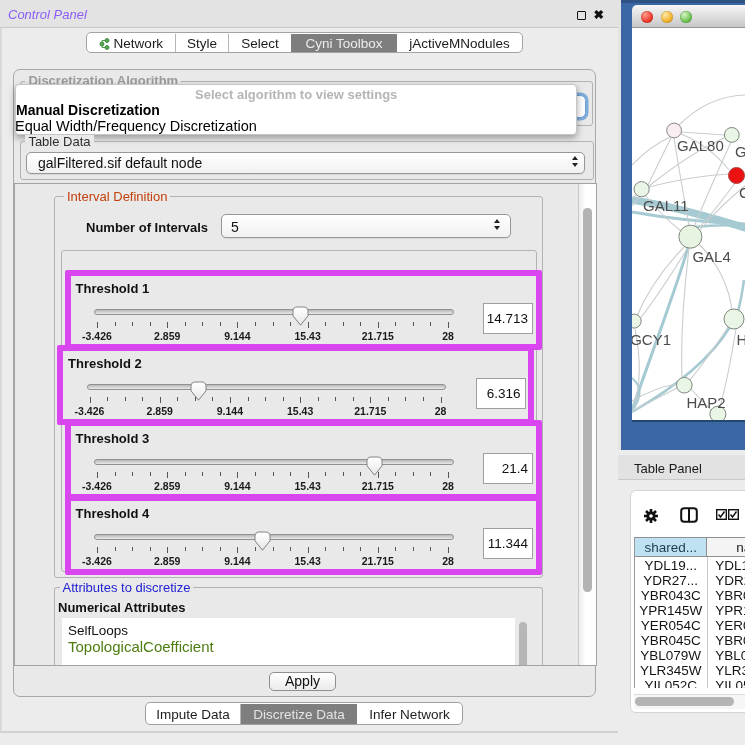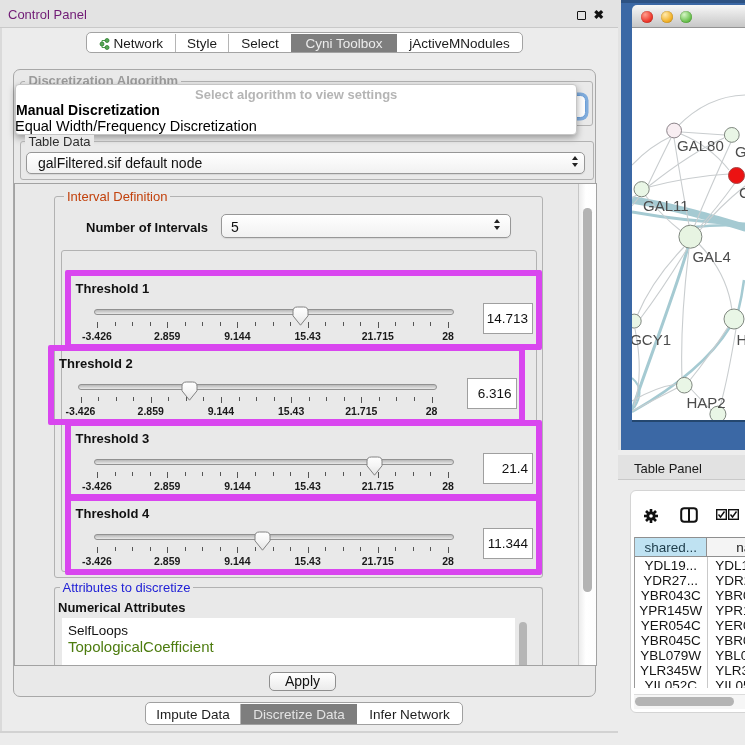--- a/index.html
+++ b/index.html
@@ -20,21 +20,21 @@
 .tick{position:absolute;width:1px;background:#555;}
 .slab{position:absolute;font-weight:bold;font-size:10.5px;color:#1a1a1a;transform:translateX(-50%);white-space:nowrap;}
 .vbox{position:absolute;width:50px;height:31px;box-sizing:border-box;border:1px solid #9f9f9f;background:#fff;
   font-size:13.5px;color:#111;text-align:right;line-height:29px;padding-right:4px;}
 .seg{height:100%;display:inline-block;box-sizing:border-box;text-align:center;font-size:13.5px;color:#1c1c1c;}
 </style></head>
 <body>
 
 <div class="a" style="left:0;top:0;width:618px;height:732px;background:#ececec;border-left:2px solid #dadada;box-sizing:border-box;"></div>
 <div class="a" style="left:0;top:0;width:618px;height:27px;background:#e3e3e3;border-bottom:1px solid #c9c9c9;"></div>
-<div class="a" style="left:8px;top:7px;font-size:13px;color:#701a75;">Control Panel</div>
+<div class="a" style="left:8px;top:7px;font-size:13px;color:#8b5cf6;font-style:italic;">Control Panel</div>
 <div class="a" style="left:577px;top:11px;width:7px;height:7px;border:1.5px solid #141414;border-radius:1px;"></div>
 <div class="a" style="left:593.5px;top:7px;font-size:12.5px;font-weight:bold;color:#111;">✖</div>
 <div class="a" style="left:0;top:731px;width:618px;height:2px;background:#d2d2d2;"></div>
 
 <div class="a" id="toptabs" style="left:86px;top:32px;width:437px;height:21px;background:#fff;border:1px solid #a3a3a3;border-radius:5px;box-sizing:border-box;overflow:hidden;white-space:nowrap;line-height:19px;">
 <span class="seg" style="width:89px;border-right:1px solid #b5b5b5;"><svg width="11" height="12" style="vertical-align:-2px" viewBox="0 0 11 12">
         <line x1="3" y1="2.5" x2="8" y2="2.5" stroke="#4a9e4a" stroke-width="1"></line>
         <line x1="3" y1="2.5" x2="3" y2="9.5" stroke="#4a9e4a" stroke-width="1"></line>
         <line x1="3" y1="9.5" x2="8" y2="9.5" stroke="#4a9e4a" stroke-width="1"></line>
         <circle cx="8" cy="2.5" r="2" fill="#55a855" stroke="#2e7d2e" stroke-width="0.8"></circle>
@@ -109,21 +109,21 @@
           <linearGradient id="thg" x1="0" y1="0" x2="0" y2="1">
             <stop offset="0" stop-color="#ffffff"></stop>
             <stop offset="0.5" stop-color="#f4f4f4"></stop>
             <stop offset="1" stop-color="#e3e3e3"></stop>
           </linearGradient>
         </defs>
         <path d="M1 5.2 Q1 1 5.4 1 L11.6 1 Q16 1 16 5.2 L16 9.8 L8.5 19.2 L1 9.8 Z" fill="url(#thg)" stroke="#828282" stroke-width="1"></path>
       </svg>
   <div class="vbox" style="left:412.5px;top:27px;">14.713</div>
   </div>
-  <div class="tbox" style="left:33px;top:160.9px;width:465px;height:68px;">
+  <div class="tbox" style="left:42px;top:160.9px;width:465px;height:68px;">
   <div class="blab" style="left:5px;top:5px;">Threshold 2</div>
   <div class="groove" style="left:23.5px;top:33px;width:357.5px;"></div>
   <div class="tick" style="left:26.5px;top:45.5px;height:6.5px;"></div>
   <div class="tick" style="left:44.0px;top:45.5px;height:4px;"></div>
   <div class="tick" style="left:61.6px;top:45.5px;height:4px;"></div>
   <div class="tick" style="left:79.2px;top:45.5px;height:4px;"></div>
   <div class="tick" style="left:96.7px;top:45.5px;height:6.5px;"></div>
   <div class="tick" style="left:114.2px;top:45.5px;height:4px;"></div>
   <div class="tick" style="left:131.8px;top:45.5px;height:4px;"></div>
   <div class="tick" style="left:149.4px;top:45.5px;height:4px;"></div>

